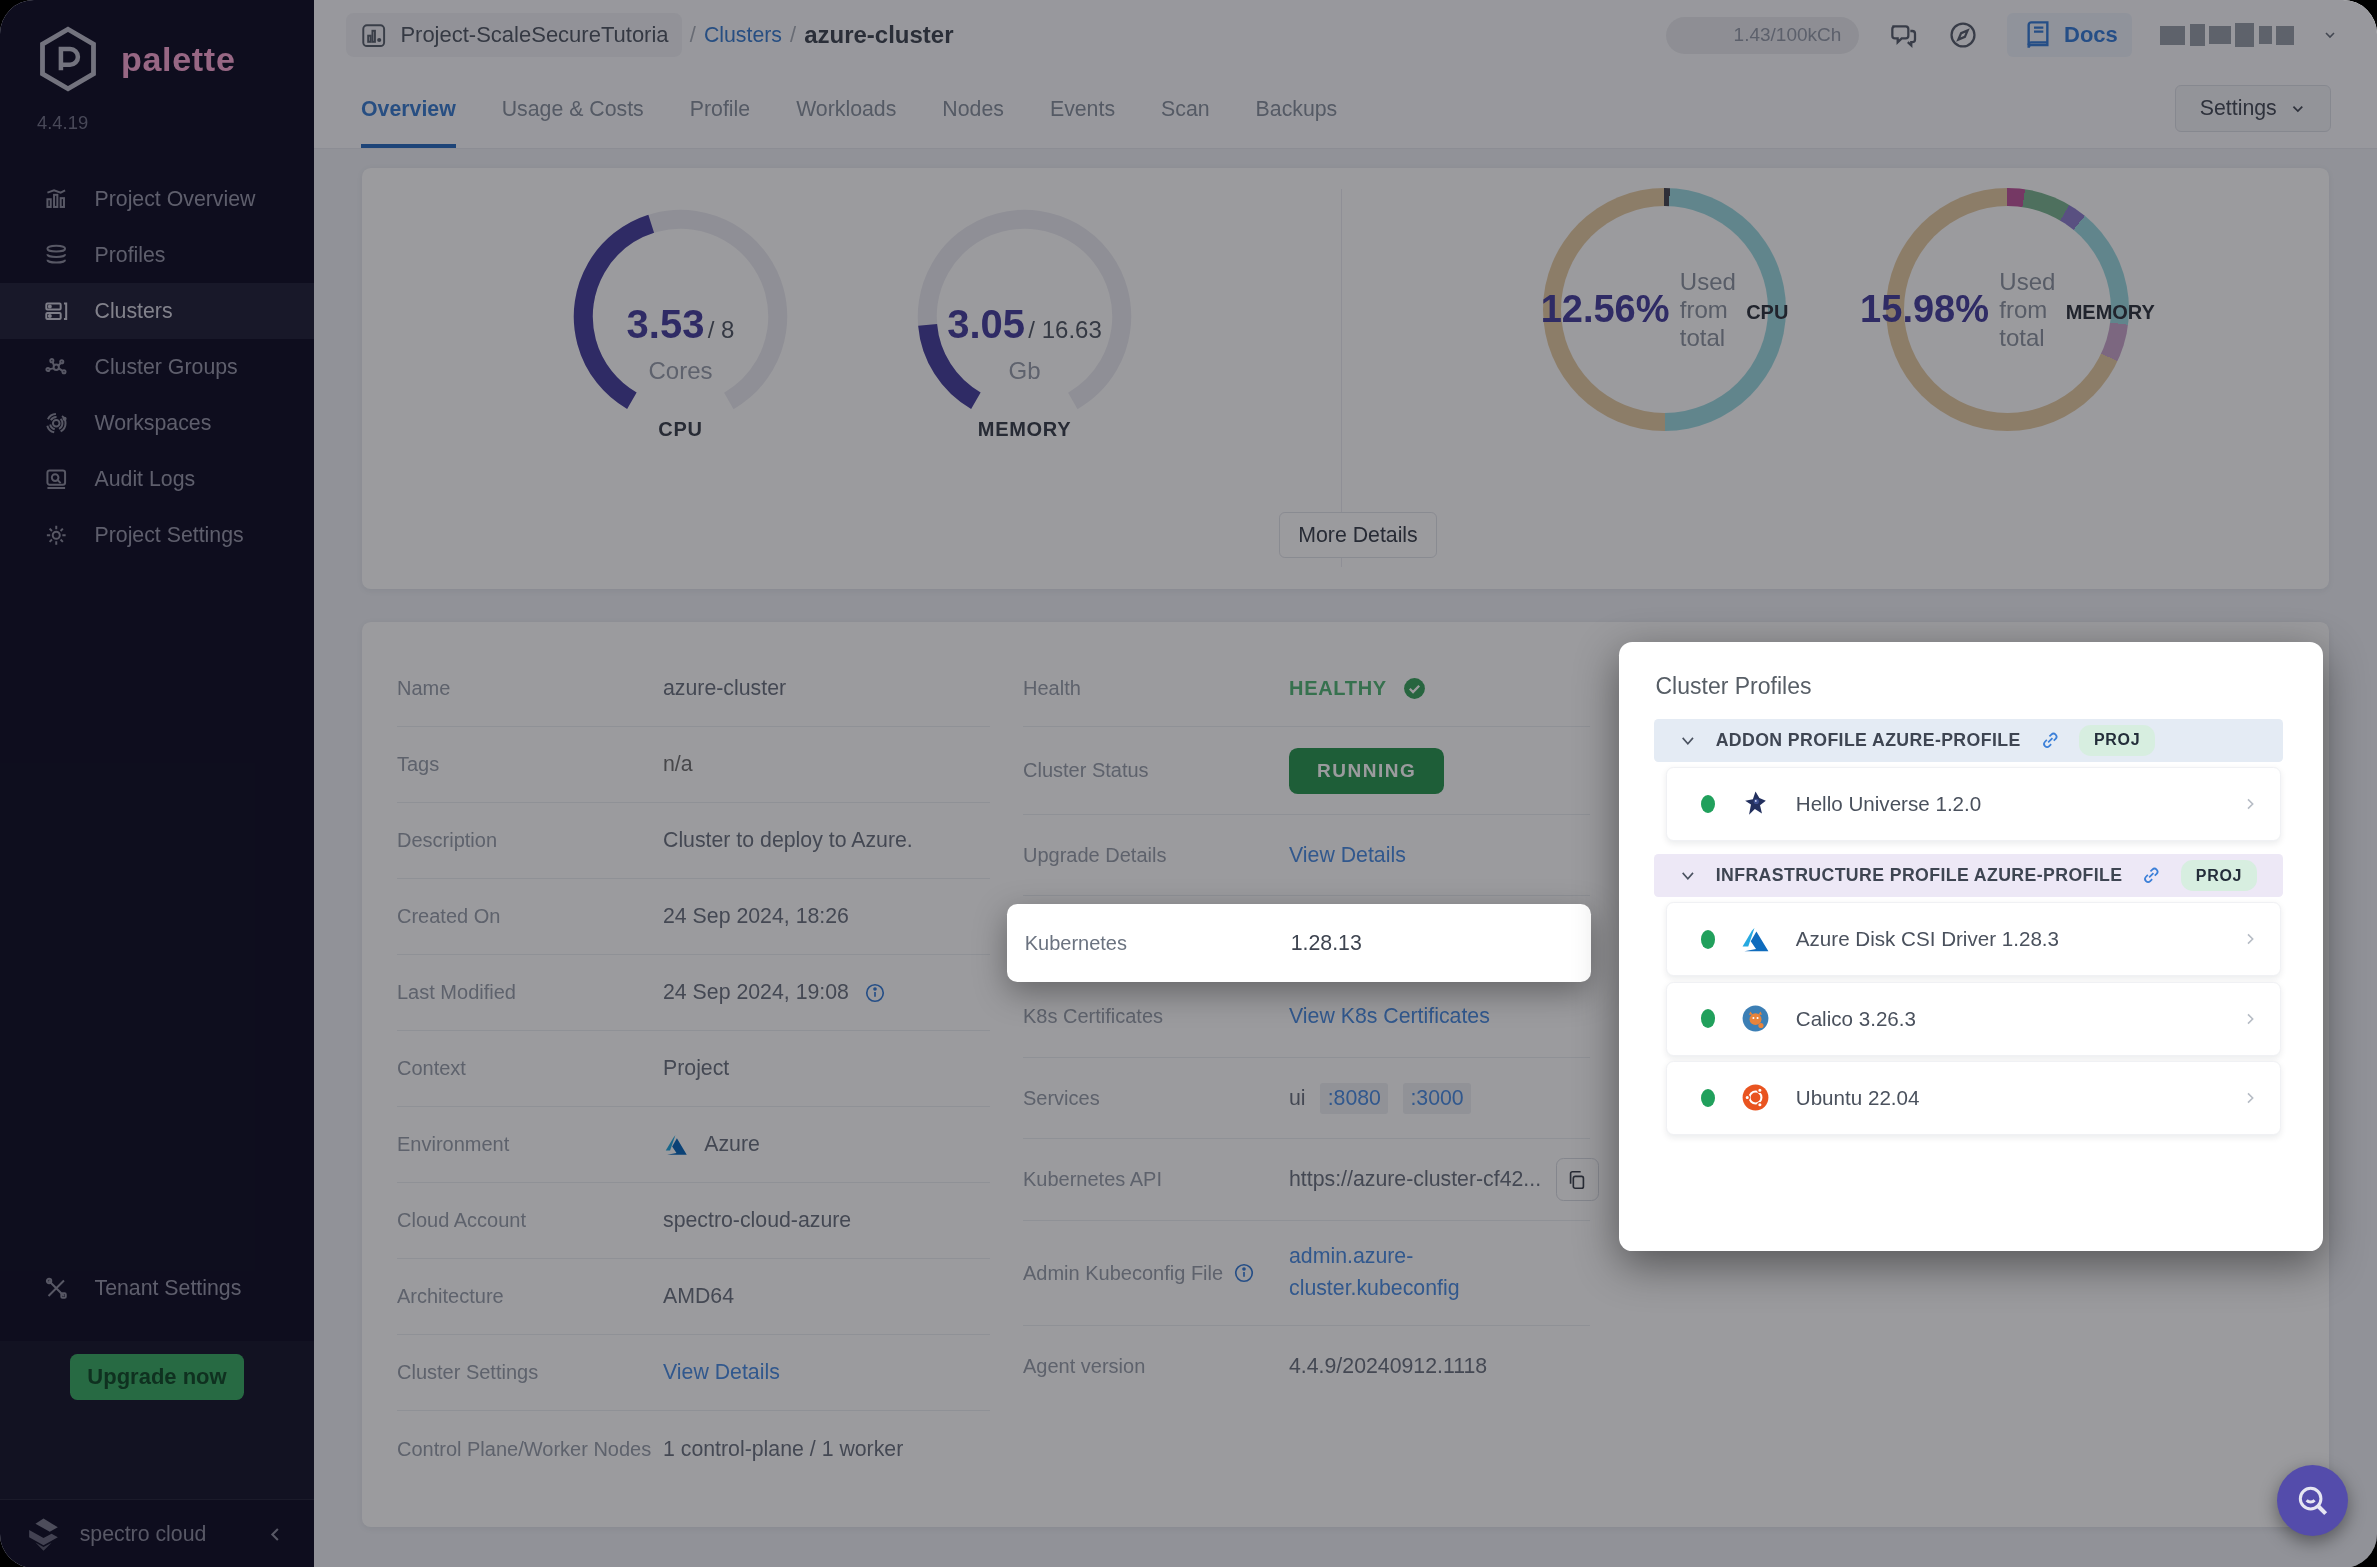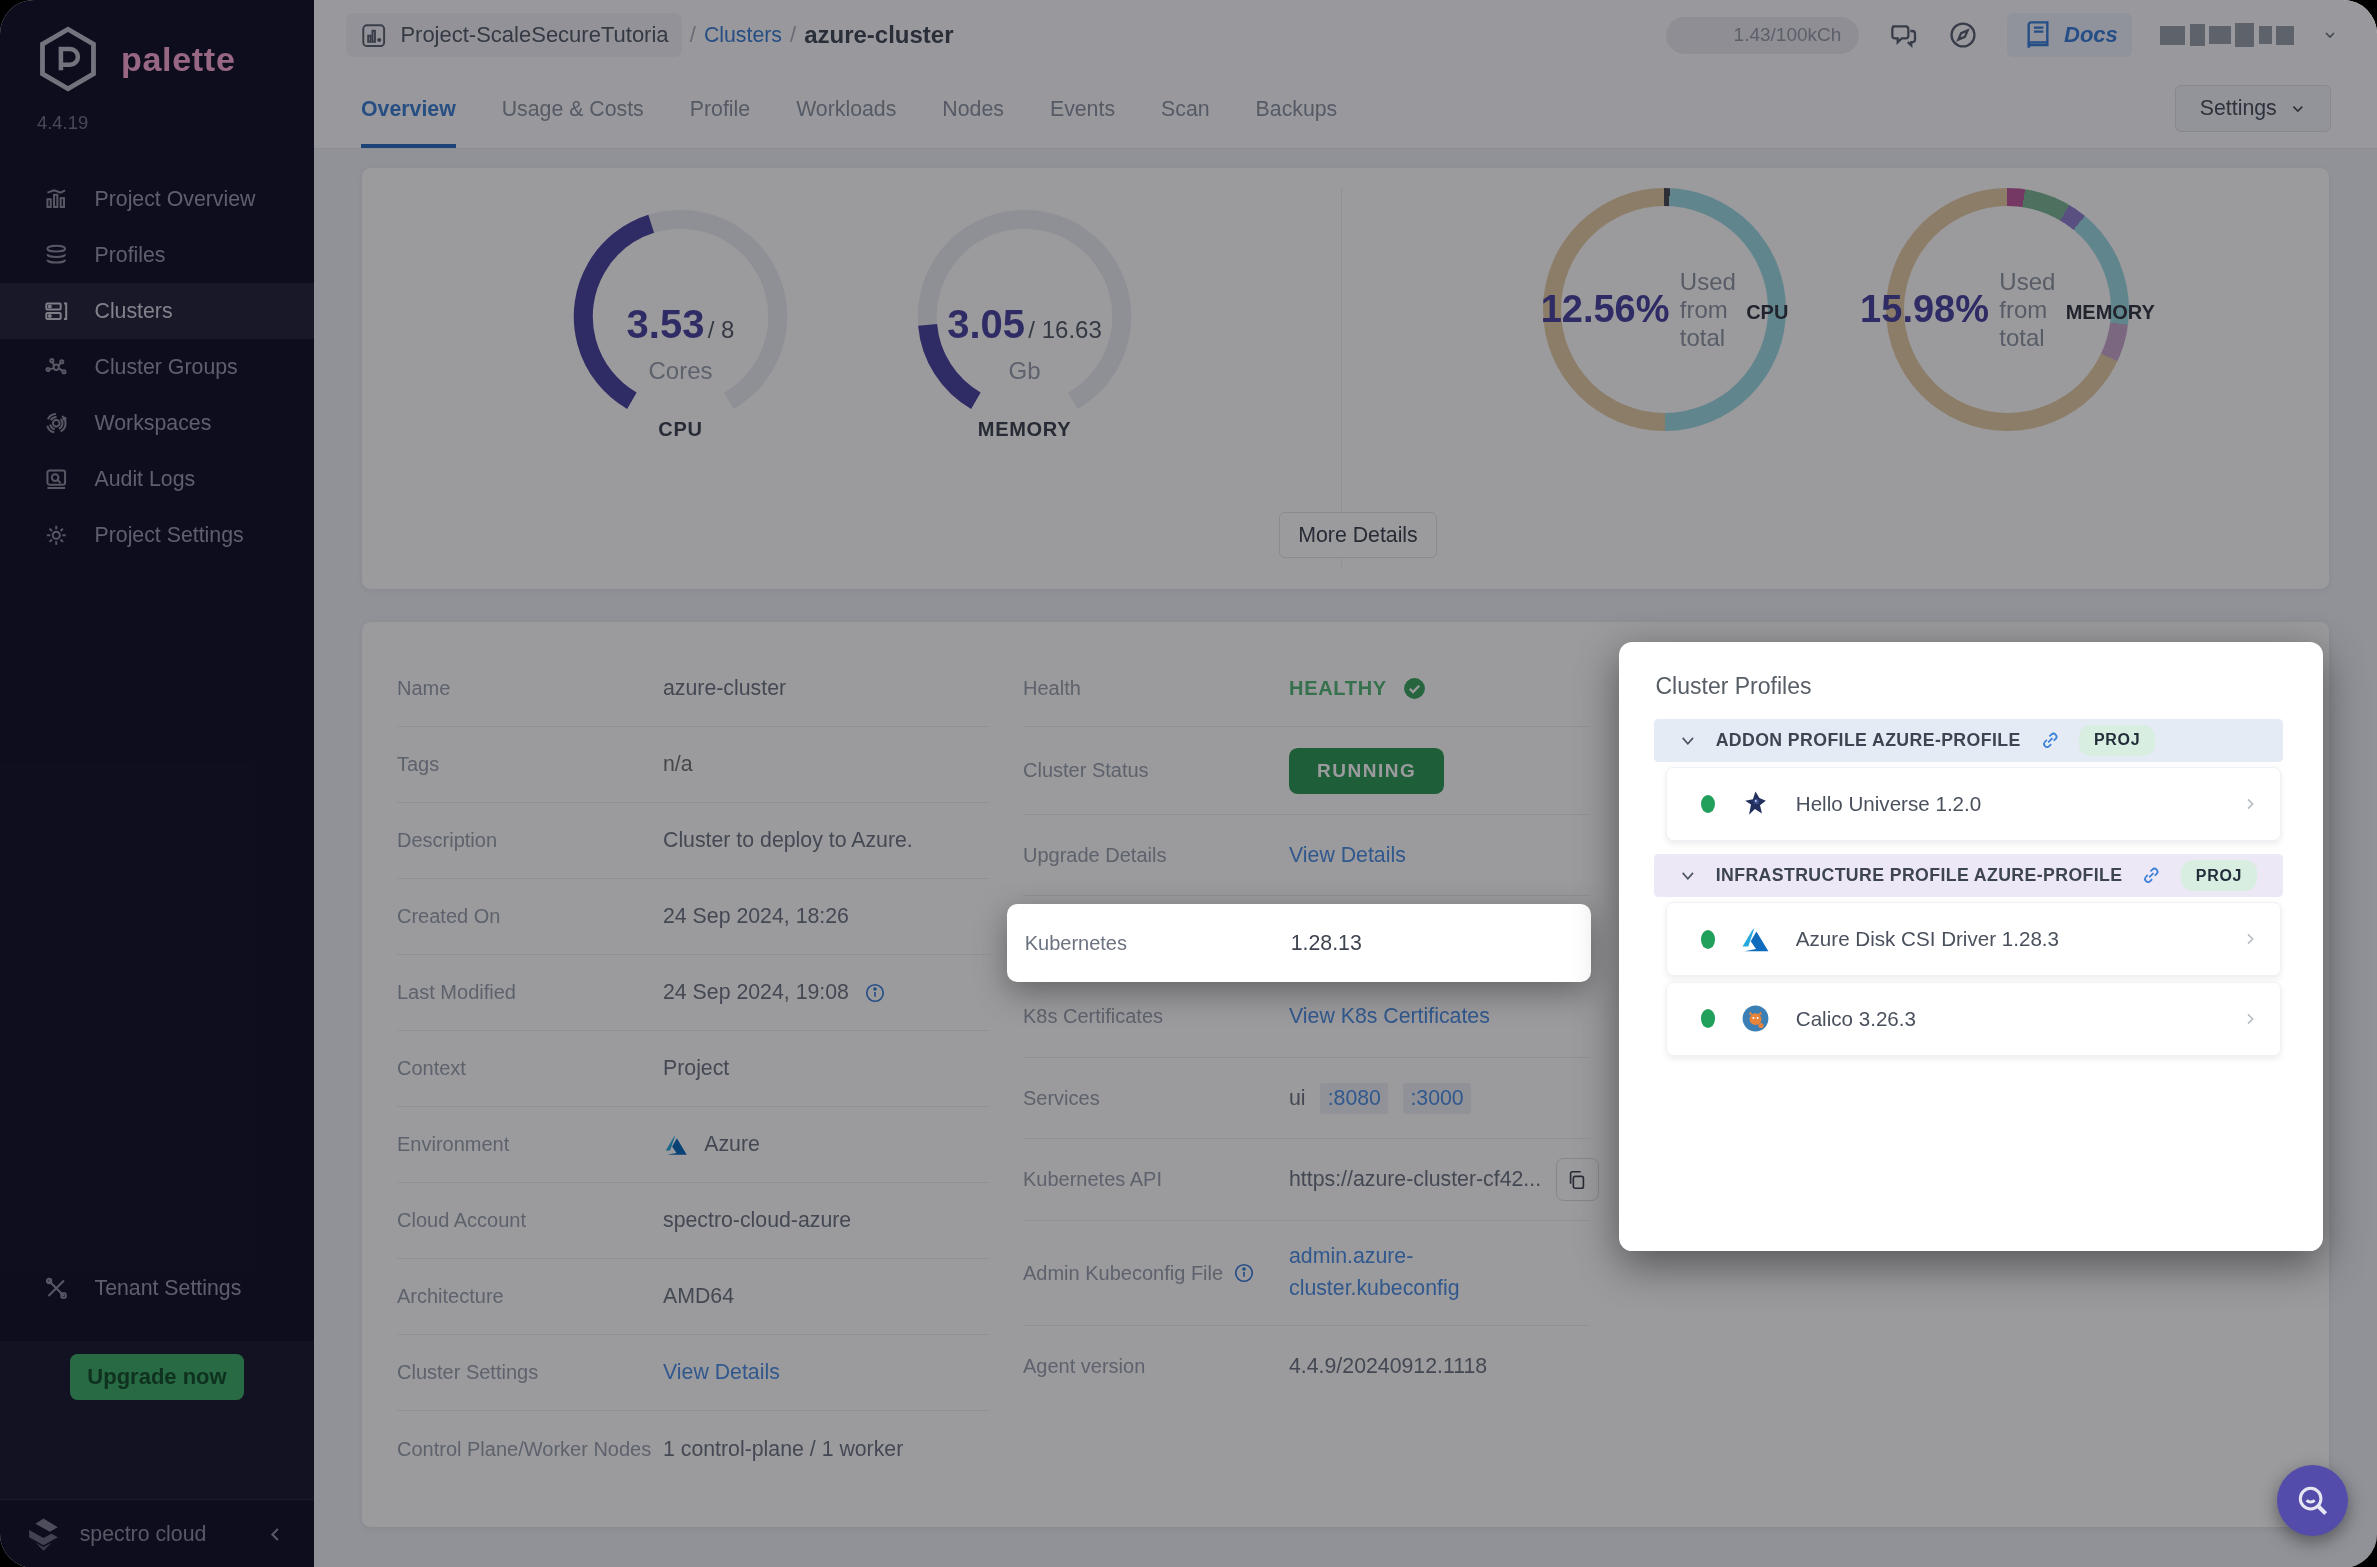--- a/index.html
+++ b/index.html
@@ -46,21 +46,21 @@
   .crumb-link { font-size:21.3px; color:#3e7fd0; cursor:pointer; }
   .crumb-current { font-size:24px; font-weight:bold; color:#434a56; }
   .header-right { position:absolute; right:40px; top:14.7px; height:41px; display:flex; align-items:center; gap:28px; }
   .usage-pill { width:193px; height:37px; background:#e9eaef; border-radius:19px; display:flex;
                 align-items:center; justify-content:flex-end; padding-right:17.7px;
                 font-size:19px; color:#979dab; }
   .hicon { width:32px; height:32px; color:#5b6270; cursor:pointer; }
   .docs-chip { display:flex; align-items:center; gap:10.3px; background:#edf2fb; border-radius:5.9px;
                padding:5.9px 14.7px; cursor:pointer; }
   .docs-chip .hicon { color:#3b7fd8; }
-  .docs-label { font-size:22px; font-weight:bold; color:#3b7fd8;font-style:italic; }
+  .docs-label { font-size:22px; font-weight:bold; color:#3b7fd8; }
   .pixel-name { display:flex; align-items:center; gap:4.4px; }
   .px { background:#9aa0ab; }
   .chev-small { width:16px; height:16px; color:#6d7480; }
 
   .tabs { position:absolute; left:47px; bottom:0; display:flex; gap:46px; height:77px; align-items:center; }
   .tab { font-size:21.3px; color:#8a93a0; cursor:pointer; position:relative; height:100%;
          display:flex; align-items:center; }
   .tab.active { color:#3e7fd0; font-weight:bold; }
   .tab.active::after { content:""; position:absolute; left:0; right:0; bottom:0; height:4.4px; background:#2e6fc0; }
   .settings-btn { position:absolute; right:47px; top:85px; width:156px; height:47px; background:#f2f3f7;
@@ -570,20 +570,34 @@
           <circle cx="12" cy="12.5" r="4.6" fill="#e8833a"></circle>
           <circle cx="10.4" cy="11.6" r=".8" fill="#fff"></circle>
           <circle cx="13.6" cy="11.6" r=".8" fill="#fff"></circle>
           <circle cx="16.2" cy="17.4" r="2" fill="#e8833a"></circle>
         </svg>
       <span class="pp-name">Calico 3.26.3</span>
       <svg class="pp-arrow" viewBox="0 0 24 24" fill="none" stroke="currentColor" stroke-width="2.4">
           <polyline points="9 5 16 12 9 19"></polyline>
         </svg>
     </div>
+    <div class="pp-item">
+      <span class="pp-dot"></span>
+      <svg class="pp-icon" viewBox="0 0 24 24">
+          <circle cx="12" cy="12" r="10" fill="#e95420"></circle>
+          <circle cx="12" cy="12" r="4.6" fill="none" stroke="#fff" stroke-width="1.6"></circle>
+          <circle cx="5.6" cy="12" r="1.7" fill="#fff" stroke="#e95420" stroke-width="1"></circle>
+          <circle cx="15.4" cy="6.4" r="1.7" fill="#fff" stroke="#e95420" stroke-width="1"></circle>
+          <circle cx="15.4" cy="17.6" r="1.7" fill="#fff" stroke="#e95420" stroke-width="1"></circle>
+        </svg>
+      <span class="pp-name">Ubuntu 22.04</span>
+      <svg class="pp-arrow" viewBox="0 0 24 24" fill="none" stroke="currentColor" stroke-width="2.4">
+          <polyline points="9 5 16 12 9 19"></polyline>
+        </svg>
+    </div>
   </aside>
 
   <div class="fab">
     <svg viewBox="0 0 24 24" fill="none" stroke="currentColor" stroke-width="1.9">
         <circle cx="10.5" cy="10.5" r="6.5"></circle>
         <path d="M8 11.5 a3.4 3.4 0 0 0 5 0"></path>
         <path d="M15.5 15.5 L20 20" stroke-width="2.6"></path>
       </svg>
   </div>
 

